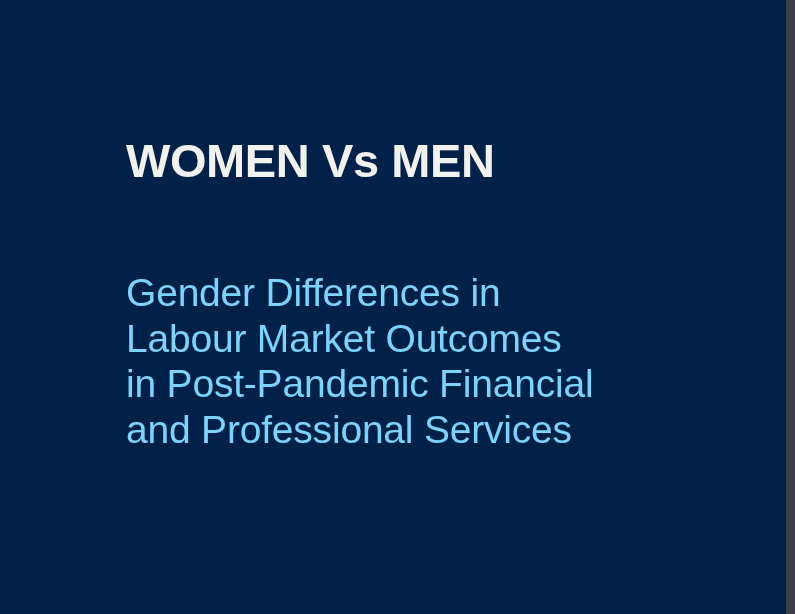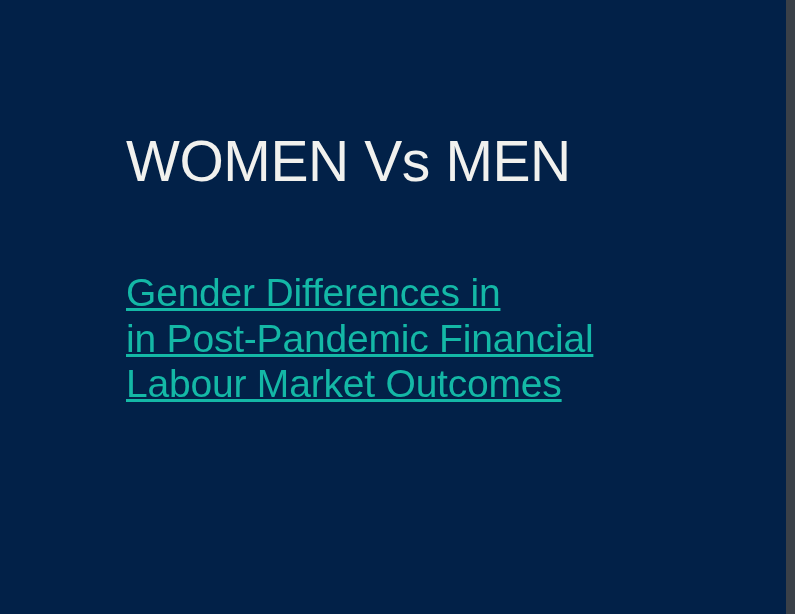--- a/index.html
+++ b/index.html
@@ -37,56 +37,56 @@
     background: #3a4048;
   }
   #title-block {
     position: absolute;
     left: 126px;
     top: 128px;
     width: 600px;
   }
   .title-line {
     display: block;
-    font-size: 57px;
+    font-size: 47px;
     line-height: 66px;
-    font-weight: 400;
+    font-weight: 700;
     letter-spacing: -0.4px;
     color: #f1f1ee;
     white-space: nowrap;
   }
   #subtitle-block {
     position: absolute;
     left: 126px;
     top: 270px;
     width: 620px;
   }
   .subtitle-line {
     display: block;
     font-size: 39px;
     line-height: 45.5px;
     font-weight: 400;
     letter-spacing: -0.2px;
-    color: #14b8a6;
+    color: #7dd3fc;
     white-space: nowrap;
-    text-decoration: underline;
   }
 </style>
 </head>
 <body>
 
 <div id="cover-page">
 
   <div id="cover-canvas"></div>
 
   <div id="edge-strip-right"></div>
 
   <div id="title-block">
     <span class="title-line">WOMEN Vs MEN</span>
   </div>
 
   <div id="subtitle-block">
     <span class="subtitle-line">Gender Differences in</span>
+    <span class="subtitle-line">Labour Market Outcomes</span>
     <span class="subtitle-line">in Post-Pandemic Financial</span>
-    <span class="subtitle-line">Labour Market Outcomes</span>
+    <span class="subtitle-line">and Professional Services</span>
   </div>
 
 </div>
 
 </body></html>

